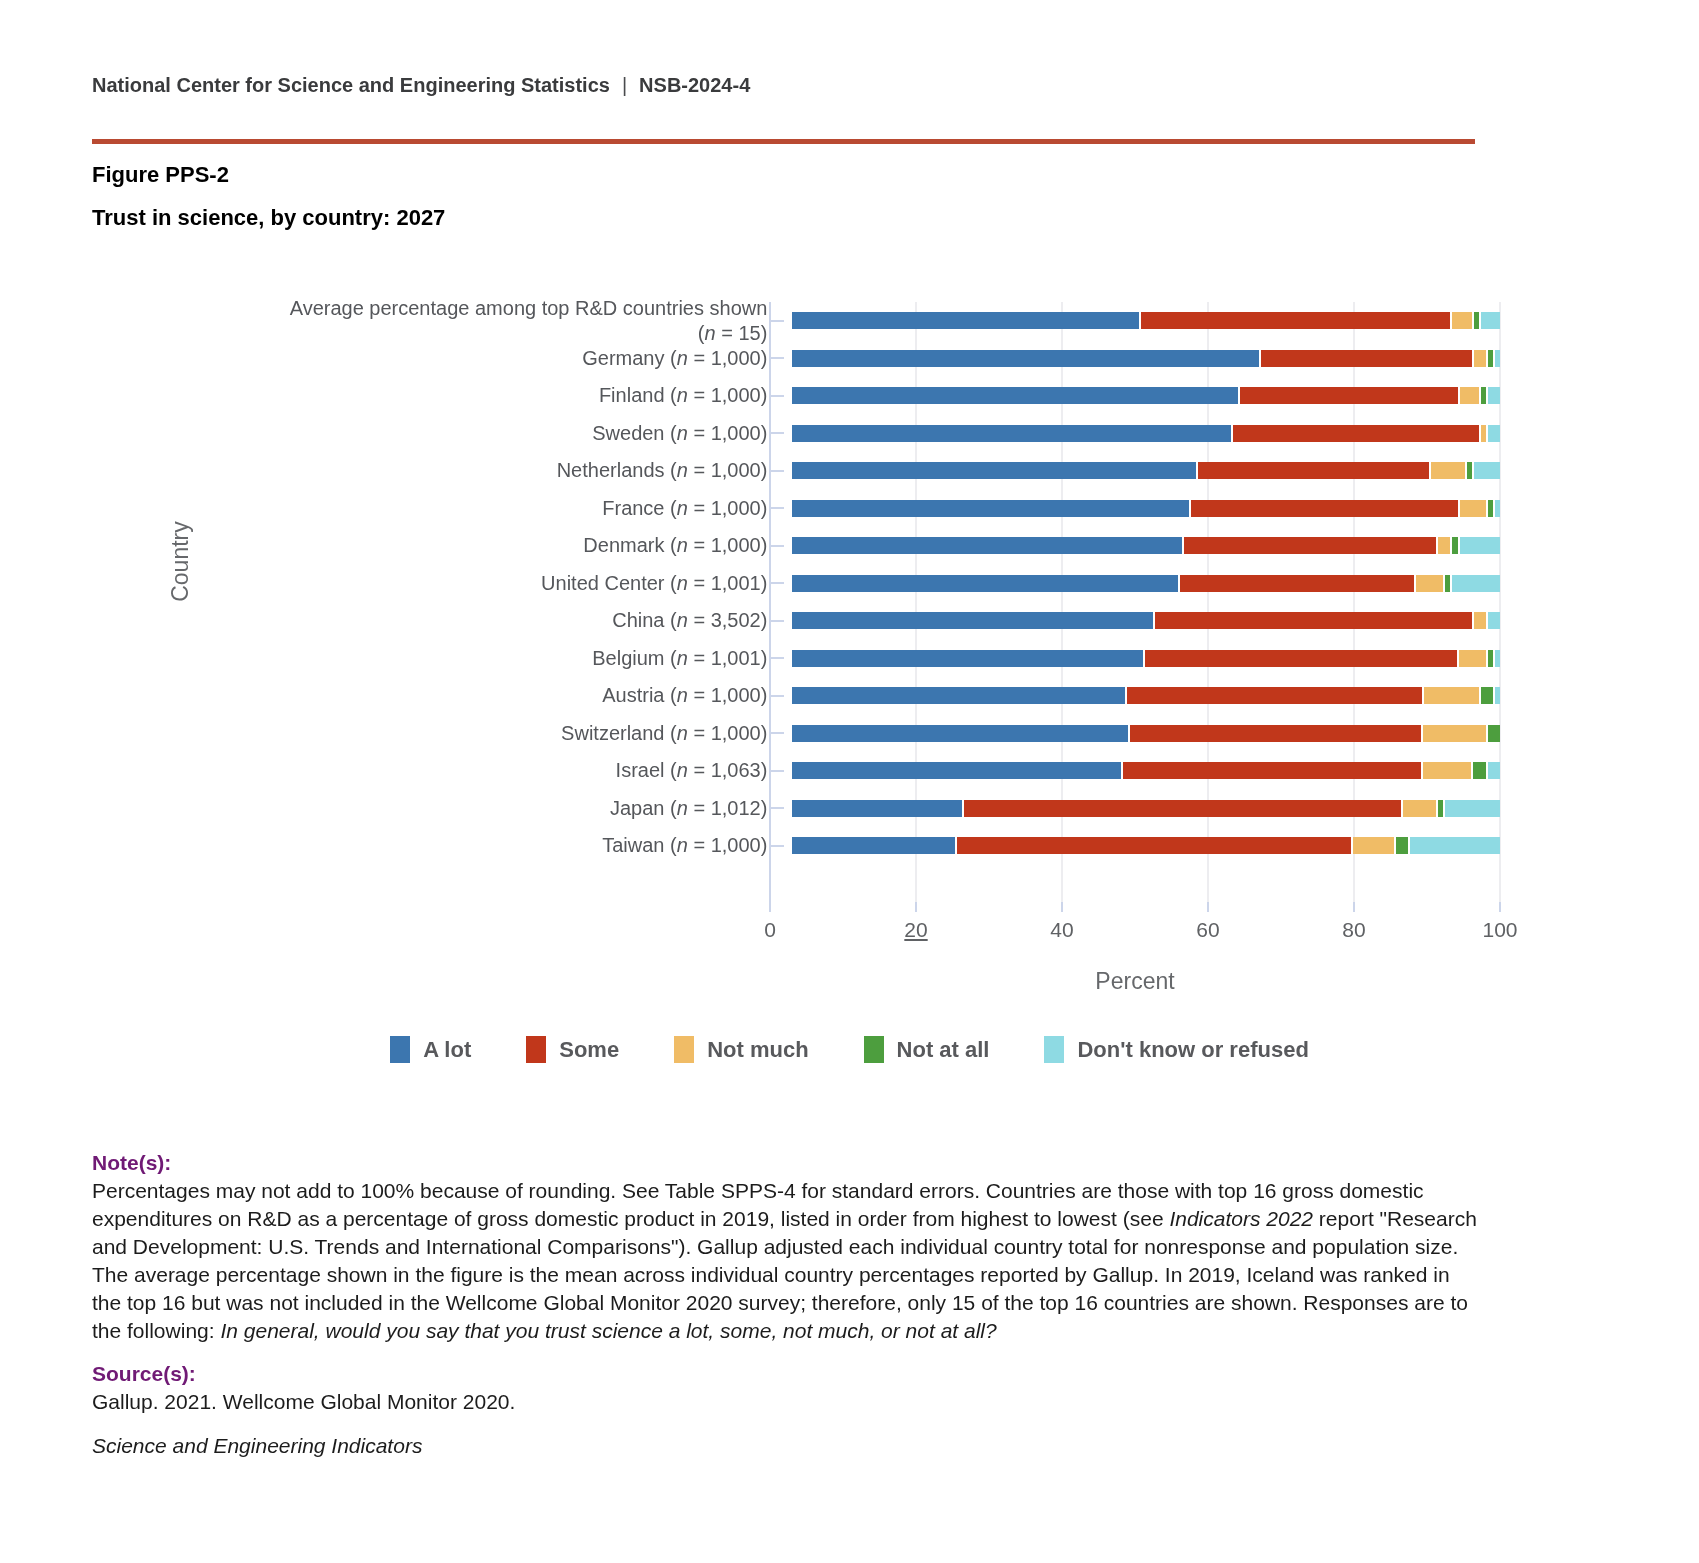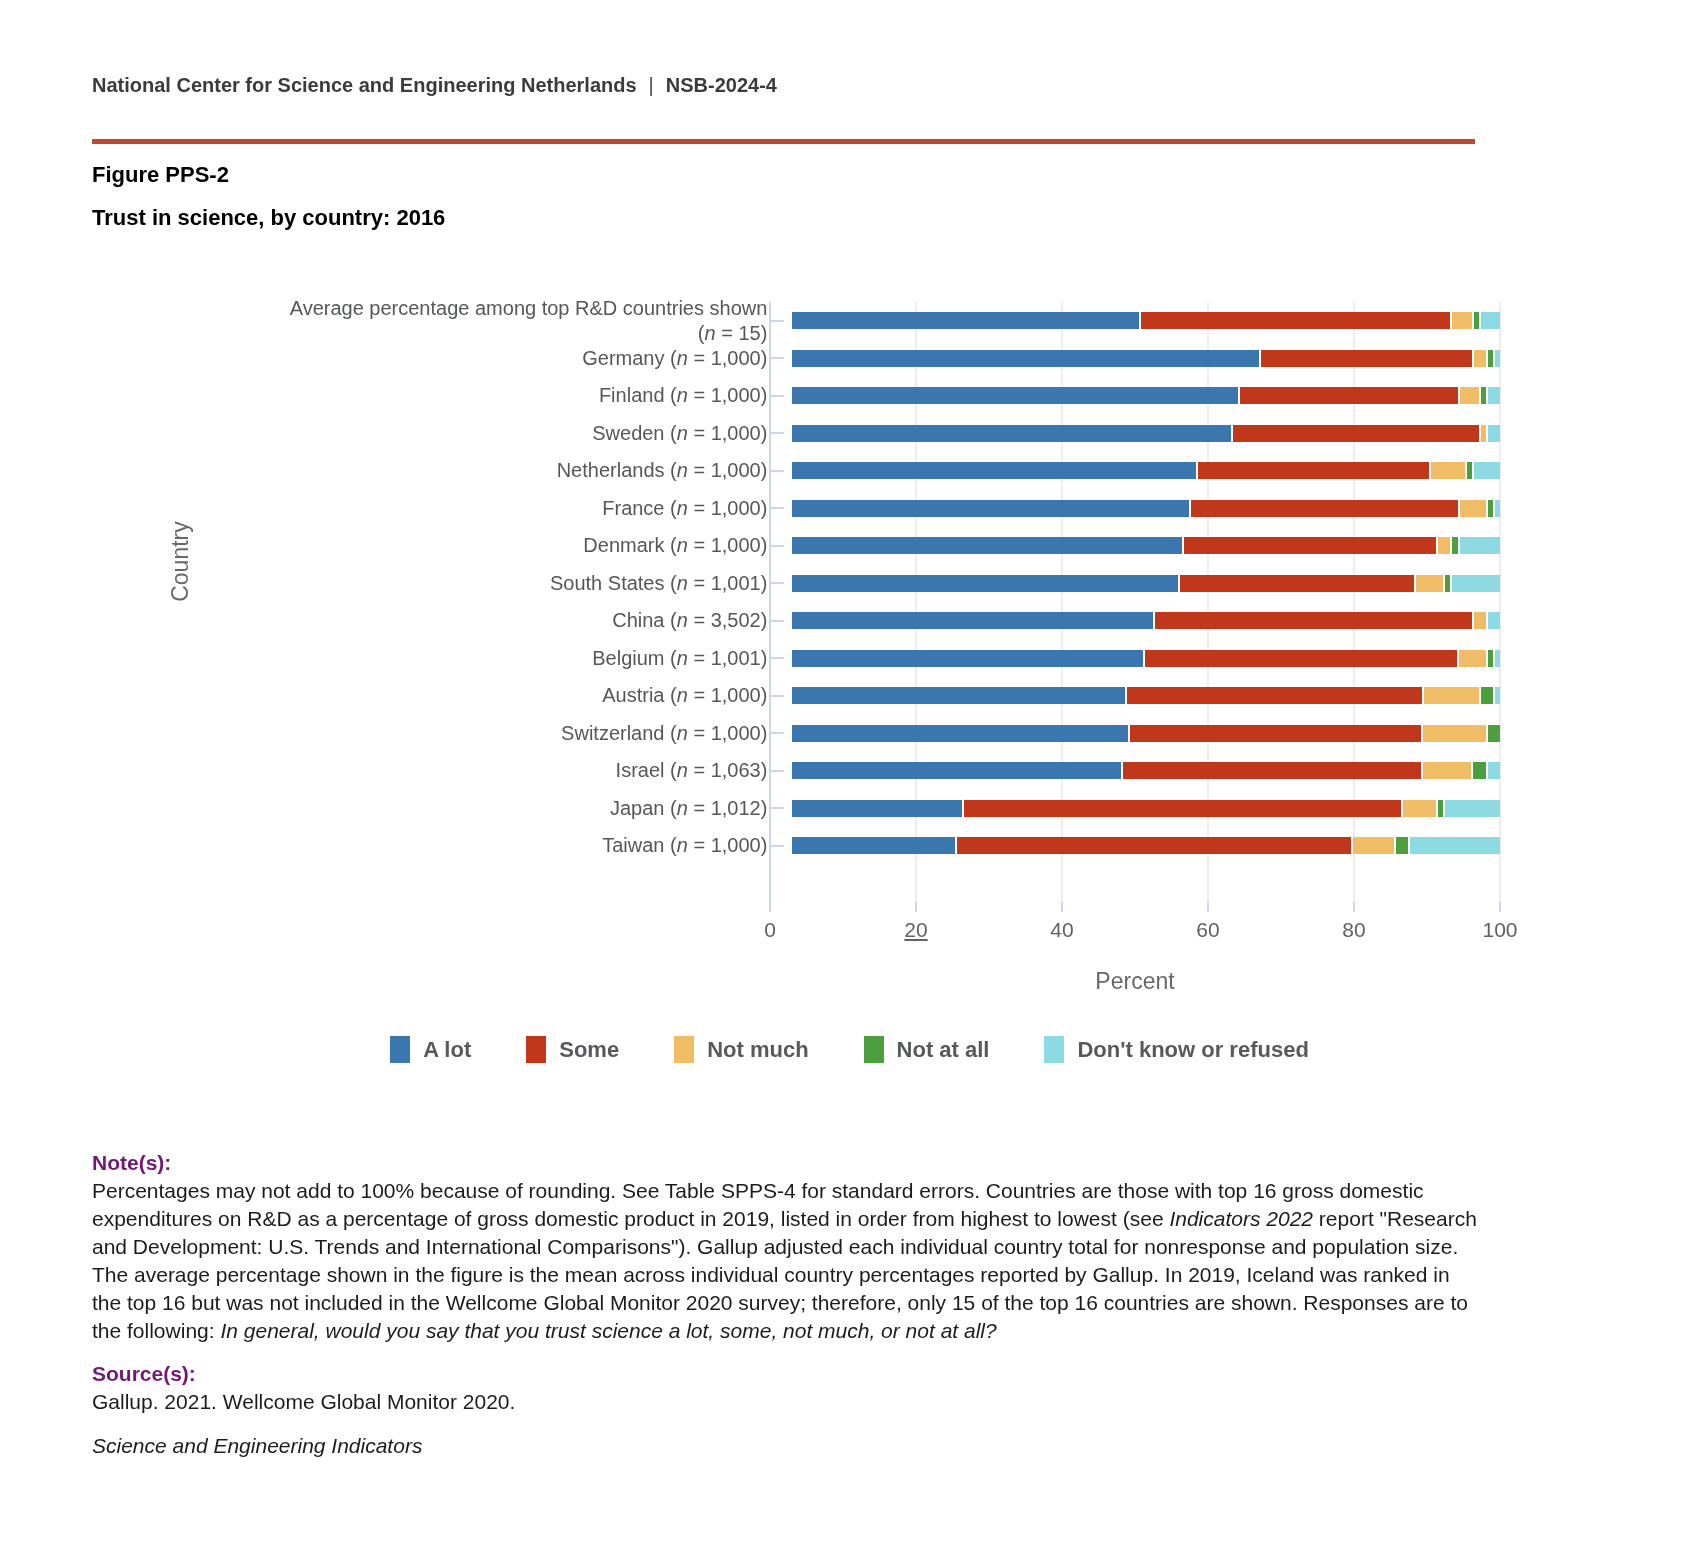--- a/index.html
+++ b/index.html
@@ -45,26 +45,26 @@
   .sources{position:absolute;left:92px;top:1360px;width:1392px;font-size:21px;
            line-height:28px;color:#1c1c1c;}
   .footer{position:absolute;left:92px;top:1434px;font-size:21px;font-style:italic;color:#1c1c1c;}
 </style>
 </head>
 <body>
 
 <div class="page">
 
   <div class="hdr">
-    <span>National Center for Science and Engineering Netherlands</span><span class="sep">|</span><span>NSB-2024-4</span>
+    <span>National Center for Science and Engineering Statistics</span><span class="sep">|</span><span>NSB-2024-4</span>
   </div>
   <div class="rule" style="background: rgb(185, 74, 50);"></div>
 
   <div class="figlabel">Figure PPS-2</div>
-  <div class="figtitle">Trust in science, by country: 2016</div>
+  <div class="figtitle">Trust in science, by country: 2027</div>
 
   <div class="ytitle">Country</div>
 
   <div class="plot-overlay">
       <div class="gridline axisline" style="left: calc(0% - 1px);"></div>
       <div class="gridline" style="left: calc(20% - 1px);"></div>
       <div class="gridline" style="left: calc(40% - 1px);"></div>
       <div class="gridline" style="left: calc(60% - 1px);"></div>
       <div class="gridline" style="left: calc(80% - 1px);"></div>
       <div class="gridline" style="left: calc(100% - 1px);"></div>
@@ -140,21 +140,21 @@
     <div class="ytick"></div>
     <div class="bar-track">
           <div class="seg" style="width: 55%; background: rgb(60, 118, 175);"></div>
           <div class="seg" style="width: 36%; background: rgb(193, 55, 27);"></div>
           <div class="seg" style="width: 2%; background: rgb(240, 188, 102);"></div>
           <div class="seg" style="width: 1%; background: rgb(77, 158, 62);"></div>
           <div class="seg" style="width: 6%; background: rgb(142, 218, 227);"></div>
         </div>
   </div>
       <div class="crow">
-    <div class="ylabel"><span class="lbl-pre">South States (</span><span class="nvar lbl-n">n</span><span class="lbl-post"> = 1,001)</span></div>
+    <div class="ylabel"><span class="lbl-pre">United Center (</span><span class="nvar lbl-n">n</span><span class="lbl-post"> = 1,001)</span></div>
     <div class="ytick"></div>
     <div class="bar-track">
           <div class="seg" style="width: 54.5455%; background: rgb(60, 118, 175);"></div>
           <div class="seg" style="width: 33.3333%; background: rgb(193, 55, 27);"></div>
           <div class="seg" style="width: 4.0404%; background: rgb(240, 188, 102);"></div>
           <div class="seg" style="width: 1.0101%; background: rgb(77, 158, 62);"></div>
           <div class="seg" style="width: 7.07071%; background: rgb(142, 218, 227);"></div>
         </div>
   </div>
       <div class="crow">

